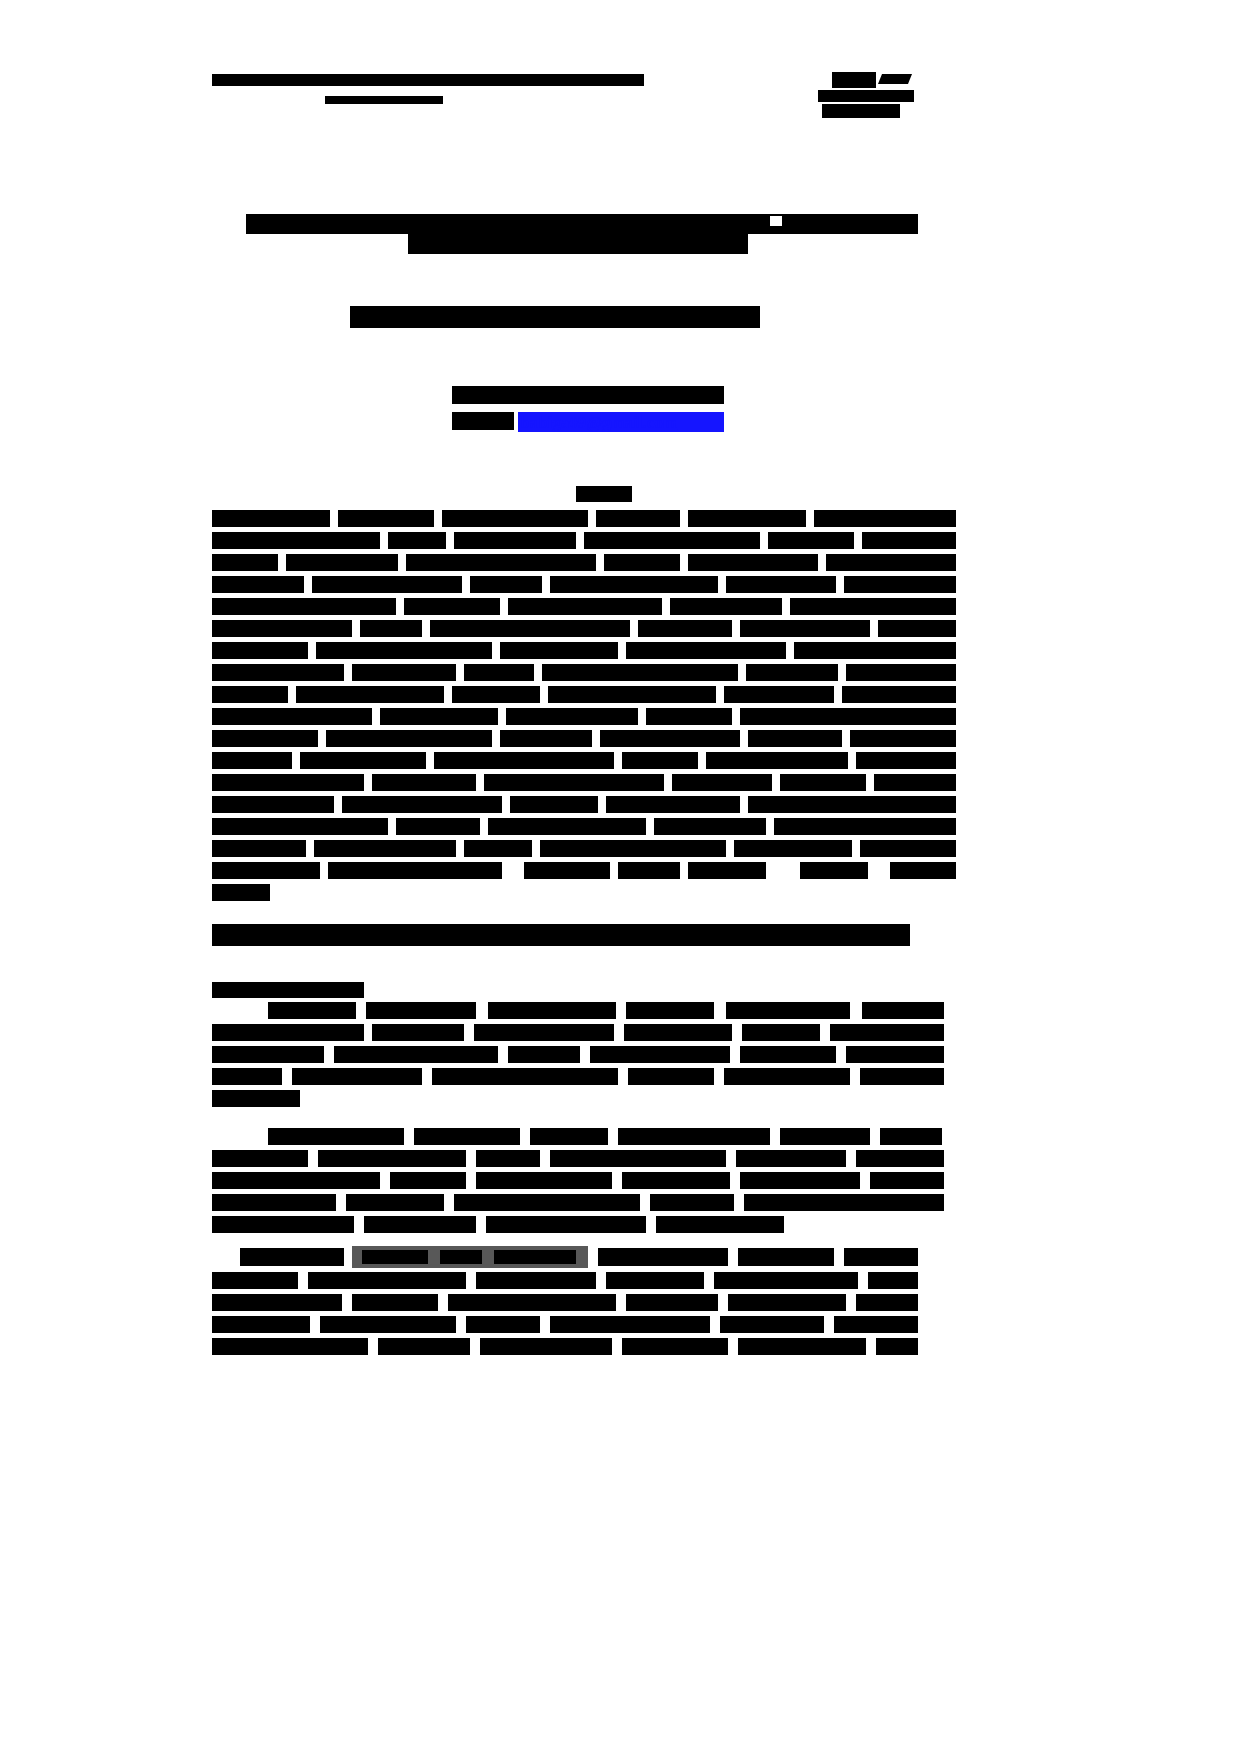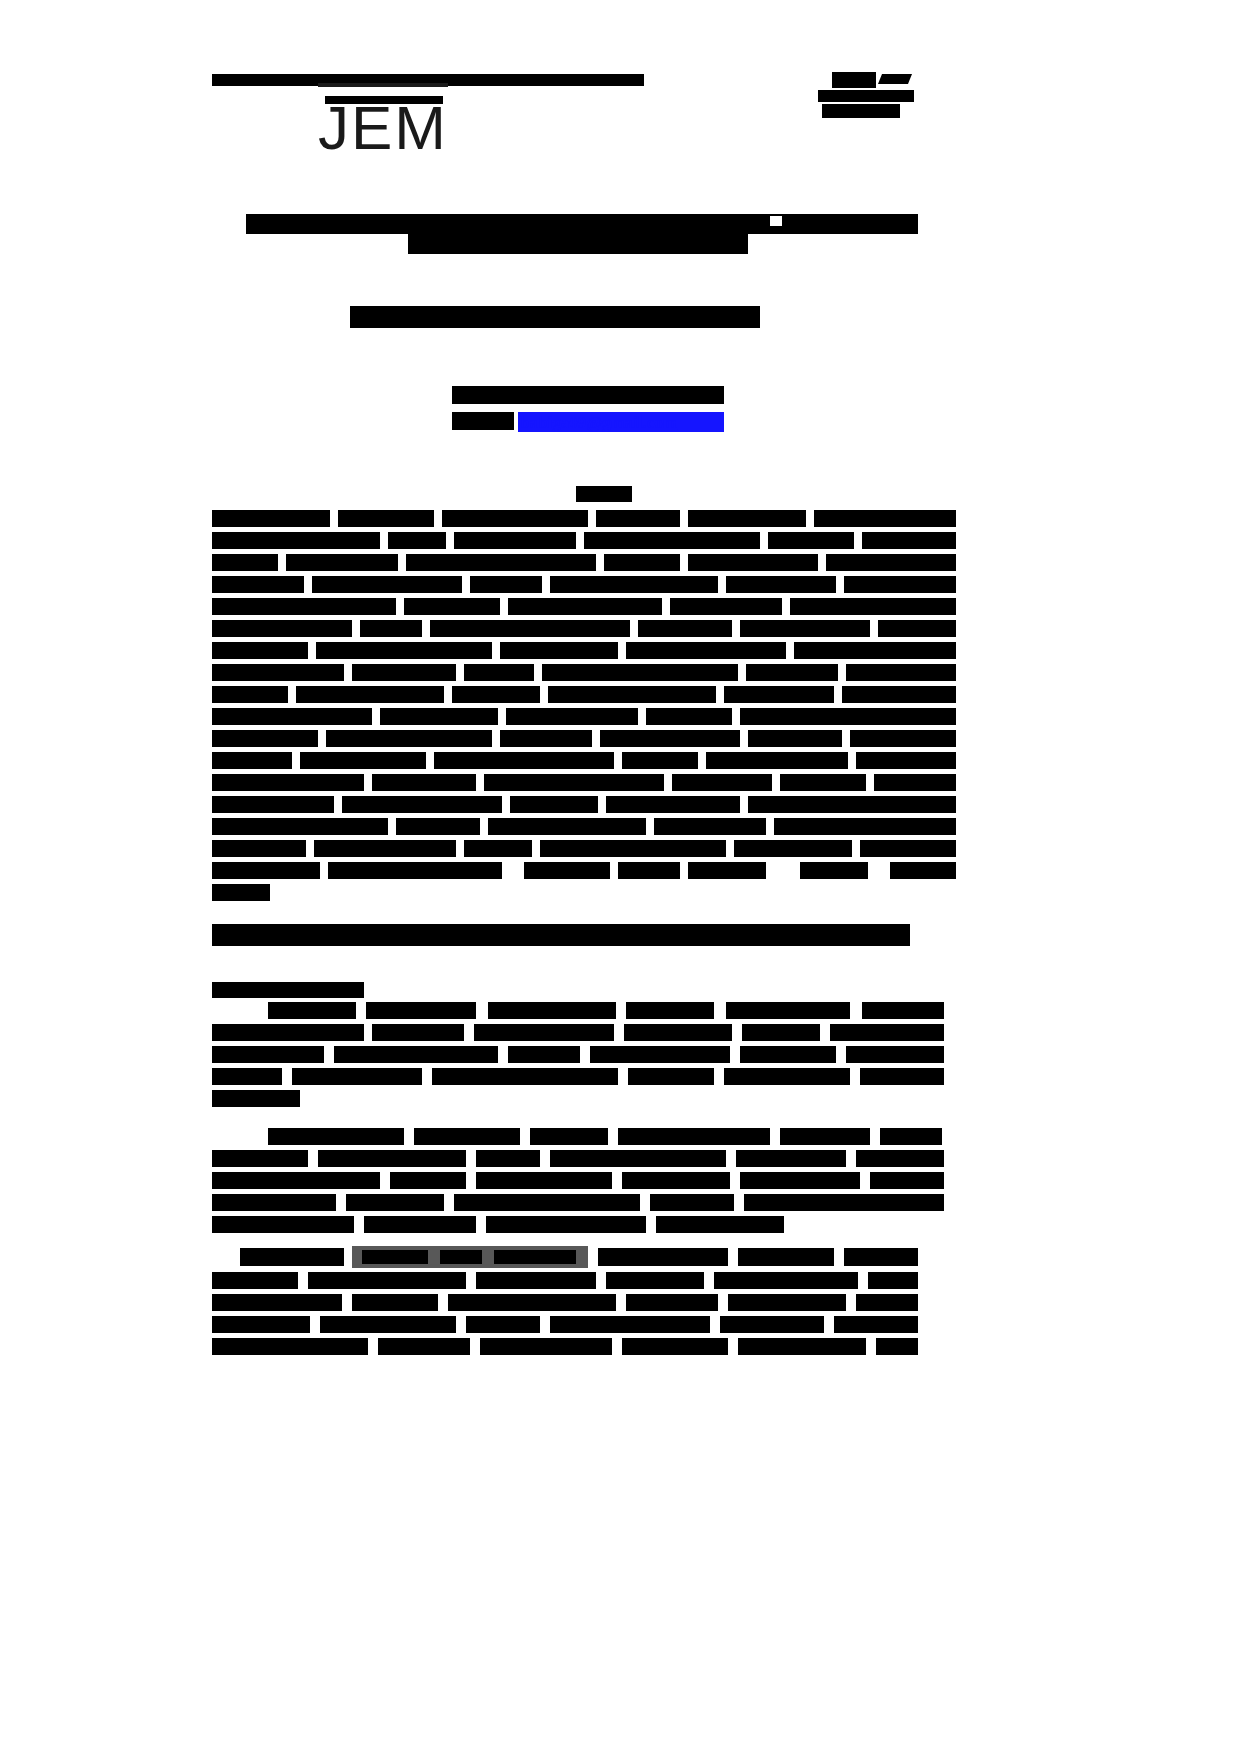--- a/index.html
+++ b/index.html
@@ -102,23 +102,20 @@
     background: #000;
   }
 </style>
 </head>
 <body>
 
 <div class="page">
 
   <div class="redact" style="left:212px; top:74px; width:432px; height:12px;"></div>
 
-  <div class="logo-jem">
-    <span class="bar">JEM</span>
-  </div>
   <div class="redact" style="left:325px; top:96px; width:118px; height:8px;"></div>
 
   <div class="pub-mark">
     <div class="pm1"></div>
       <div class="pm2"></div>
       <div class="pm3"></div>
       <div class="pm4"></div>
   </div>
 
   <div class="redact" style="left:246px; top:214px; width:672px; height:20px;"></div>

